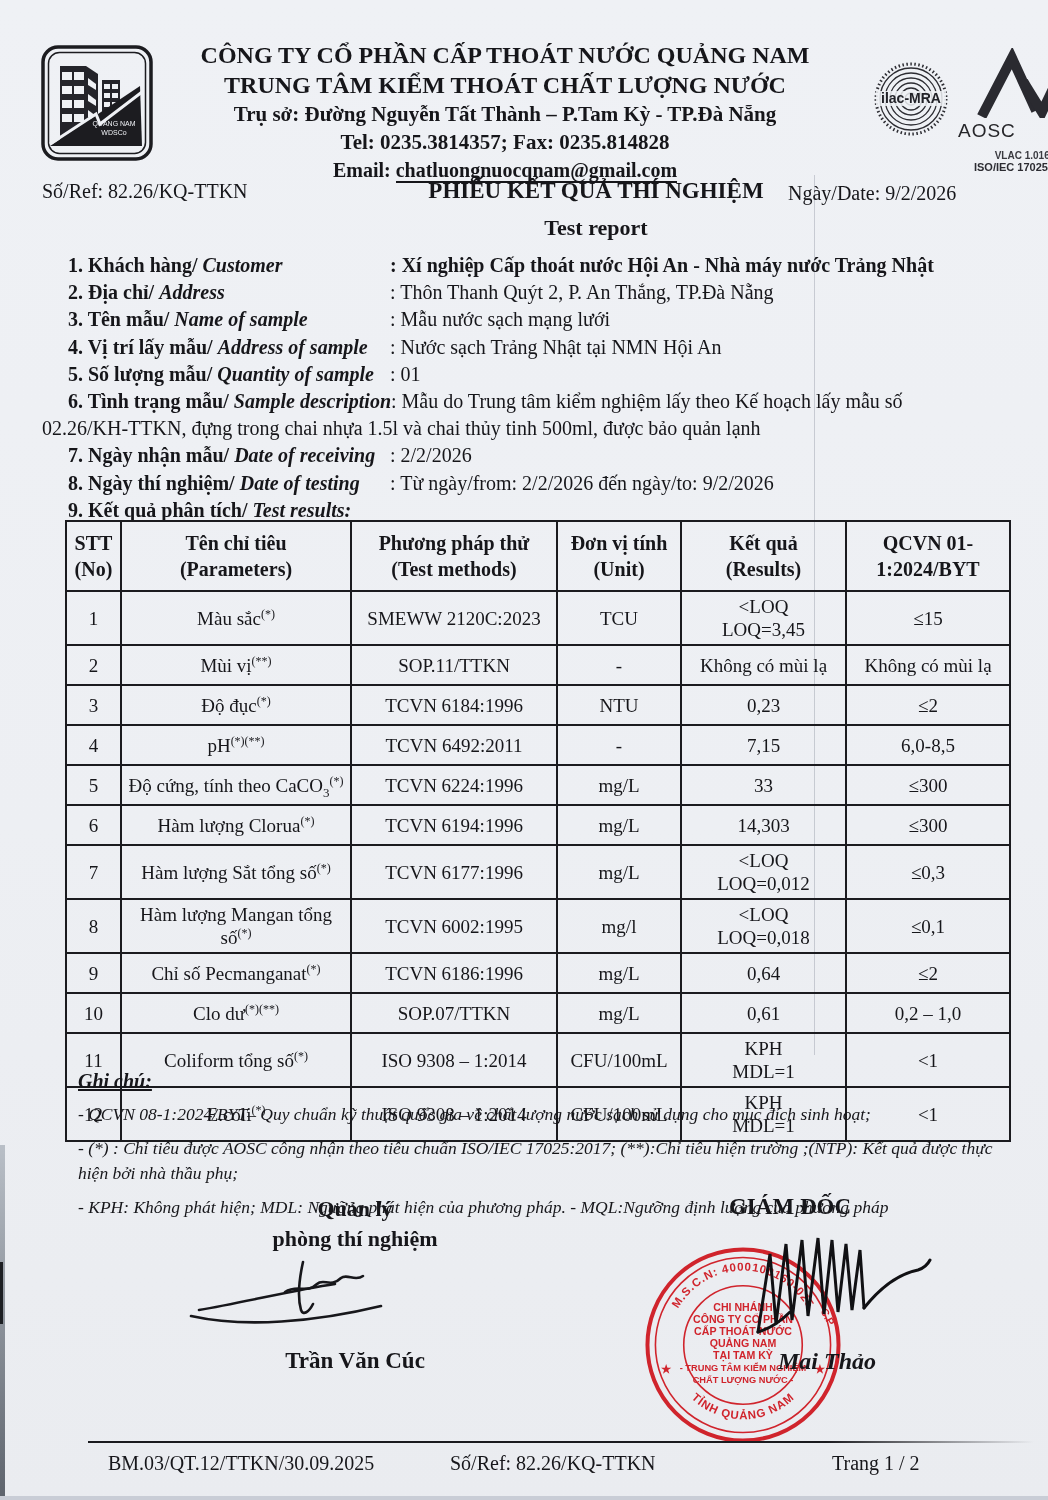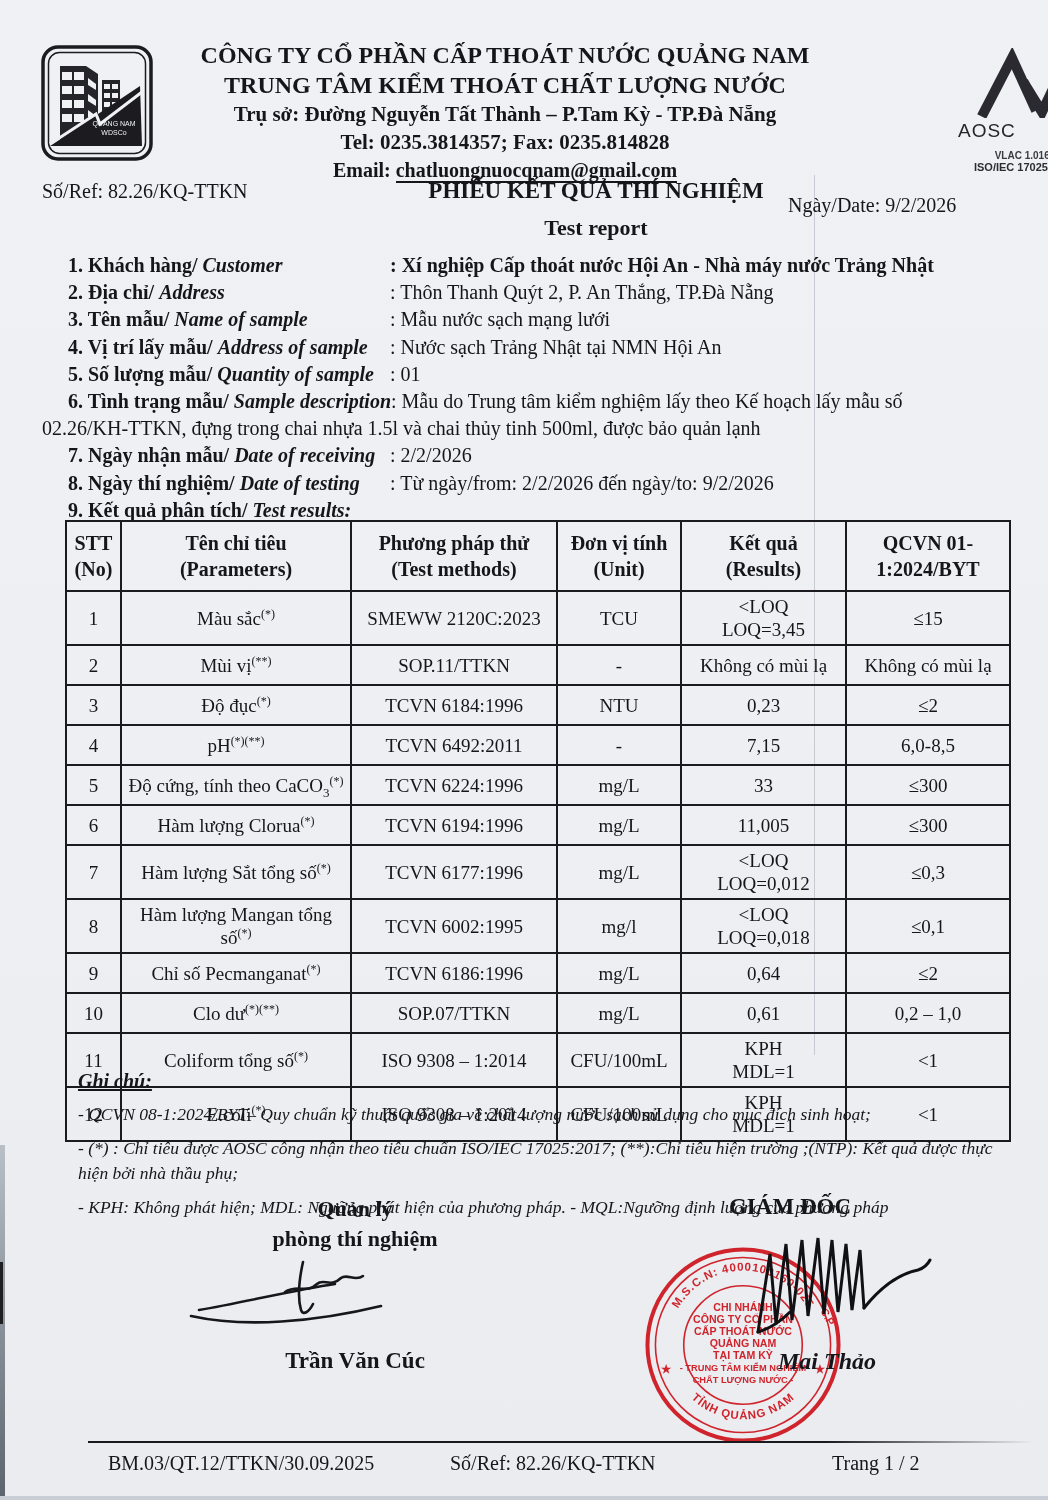--- a/index.html
+++ b/index.html
@@ -34,21 +34,21 @@
   .vlac{font-family:"Liberation Sans",sans-serif;font-weight:bold;font-size:10px;color:#3a3a40;margin-top:2px;}
   .iso{font-family:"Liberation Sans",sans-serif;font-weight:bold;font-size:11px;color:#2c2c32;}
   .aosc-sub{position:absolute;left:0;top:100px;width:110px;text-align:center;}
   
   .doc-left{position:absolute;left:42px;top:178px;font-size:20px;line-height:26px;}
   .b{font-weight:bold;}
   .bi{font-weight:bold;font-style:italic;}
   .doc-title{position:absolute;left:428px;top:178px;width:336px;text-align:center;}
   .title-vi{font-weight:bold;font-size:23px;}
   .title-en{font-weight:bold;font-size:22px;margin-top:11px;}
-  .doc-date{position:absolute;left:788px;top:182px;font-size:20px;margin-top:12px;}
+  .doc-date{position:absolute;left:788px;top:182px;font-size:20px;}
   
   .info-list{position:absolute;left:0;top:254px;width:1010px;font-size:20px;}
   .info-row{display:flex;align-items:baseline;height:27.2px;margin-left:68px;}
   .info-label{min-width:322px;white-space:nowrap;}
   .lab-vi{font-weight:bold;}
   .lab-en{font-weight:bold;font-style:italic;}
   .info-value{white-space:nowrap;}
   .info-row:first-child .info-value{font-weight:bold;}
   .info-wrap{height:27.2px;margin-left:42px;white-space:nowrap;}
   
@@ -148,20 +148,35 @@
 
     <div class="company-block">
       <div class="co-l1">CÔNG TY CỔ PHẦN CẤP THOÁT NƯỚC QUẢNG NAM</div>
       <div class="co-l2">TRUNG TÂM KIỂM THOÁT CHẤT LƯỢNG NƯỚC</div>
       <div class="co-l3">Trụ sở: Đường Nguyễn Tất Thành – P.Tam Kỳ -  TP.Đà Nẵng</div>
       <div class="co-l4">Tel: 0235.3814357; Fax: 0235.814828</div>
       <div class="co-l5"><span>Email: </span><span class="email-underline">chatluongnuocqnam@gmail.com</span></div>
     </div>
 
     <div class="accred">
+      <div class="ilac-wrap">
+        <svg width="78" height="78" viewBox="0 0 78 78">
+          <g fill="none" stroke="#2c2c32" stroke-width="1.3">
+            <circle cx="39" cy="39" r="6"></circle>
+              <circle cx="39" cy="39" r="11"></circle>
+              <circle cx="39" cy="39" r="16"></circle>
+            <circle cx="39" cy="39" r="21"></circle>
+              <circle cx="39" cy="39" r="26"></circle>
+              <circle cx="39" cy="39" r="31"></circle>
+          </g>
+          <circle cx="39" cy="39" r="35" fill="none" stroke="#2c2c32" stroke-width="3" stroke-dasharray="1.5,2.5"></circle>
+          <rect x="4" y="31" width="70" height="15" fill="#eff1f5" opacity="0.85"></rect>
+          <text x="39" y="43" text-anchor="middle" font-family="Liberation Sans, sans-serif" font-weight="bold" font-size="14" fill="#222228">ilac-MRA</text>
+        </svg>
+      </div>
       <div class="aosc-wrap">
         <svg width="100" height="70" viewBox="0 0 100 70">
           <g stroke="#2a2a30" stroke-width="10" fill="none" stroke-linecap="square">
             <path d="M14,64 L42,10 L64,58"></path>
             <path d="M56,38 L72,64 L92,22"></path>
           </g>
         </svg>
         <div class="aosc-text">AOSC</div>
         <div class="aosc-sub">
           <div class="vlac">VLAC 1.0164</div>
@@ -285,21 +300,21 @@
           <td>TCVN 6224:1996</td>
           <td>mg/L</td>
           <td>33</td>
           <td>≤300</td>
         </tr>
         <tr>
           <td>6</td>
           <td>Hàm lượng Clorua<sup>(*)</sup></td>
           <td>TCVN 6194:1996</td>
           <td>mg/L</td>
-          <td>11,005</td>
+          <td>14,303</td>
           <td>≤300</td>
         </tr>
         <tr>
           <td>7</td>
           <td>Hàm lượng Sắt tổng số<sup>(*)</sup></td>
           <td>TCVN 6177:1996</td>
           <td>mg/L</td>
           <td>&lt;LOQ
 LOQ=0,012</td>
           <td>≤0,3</td>

